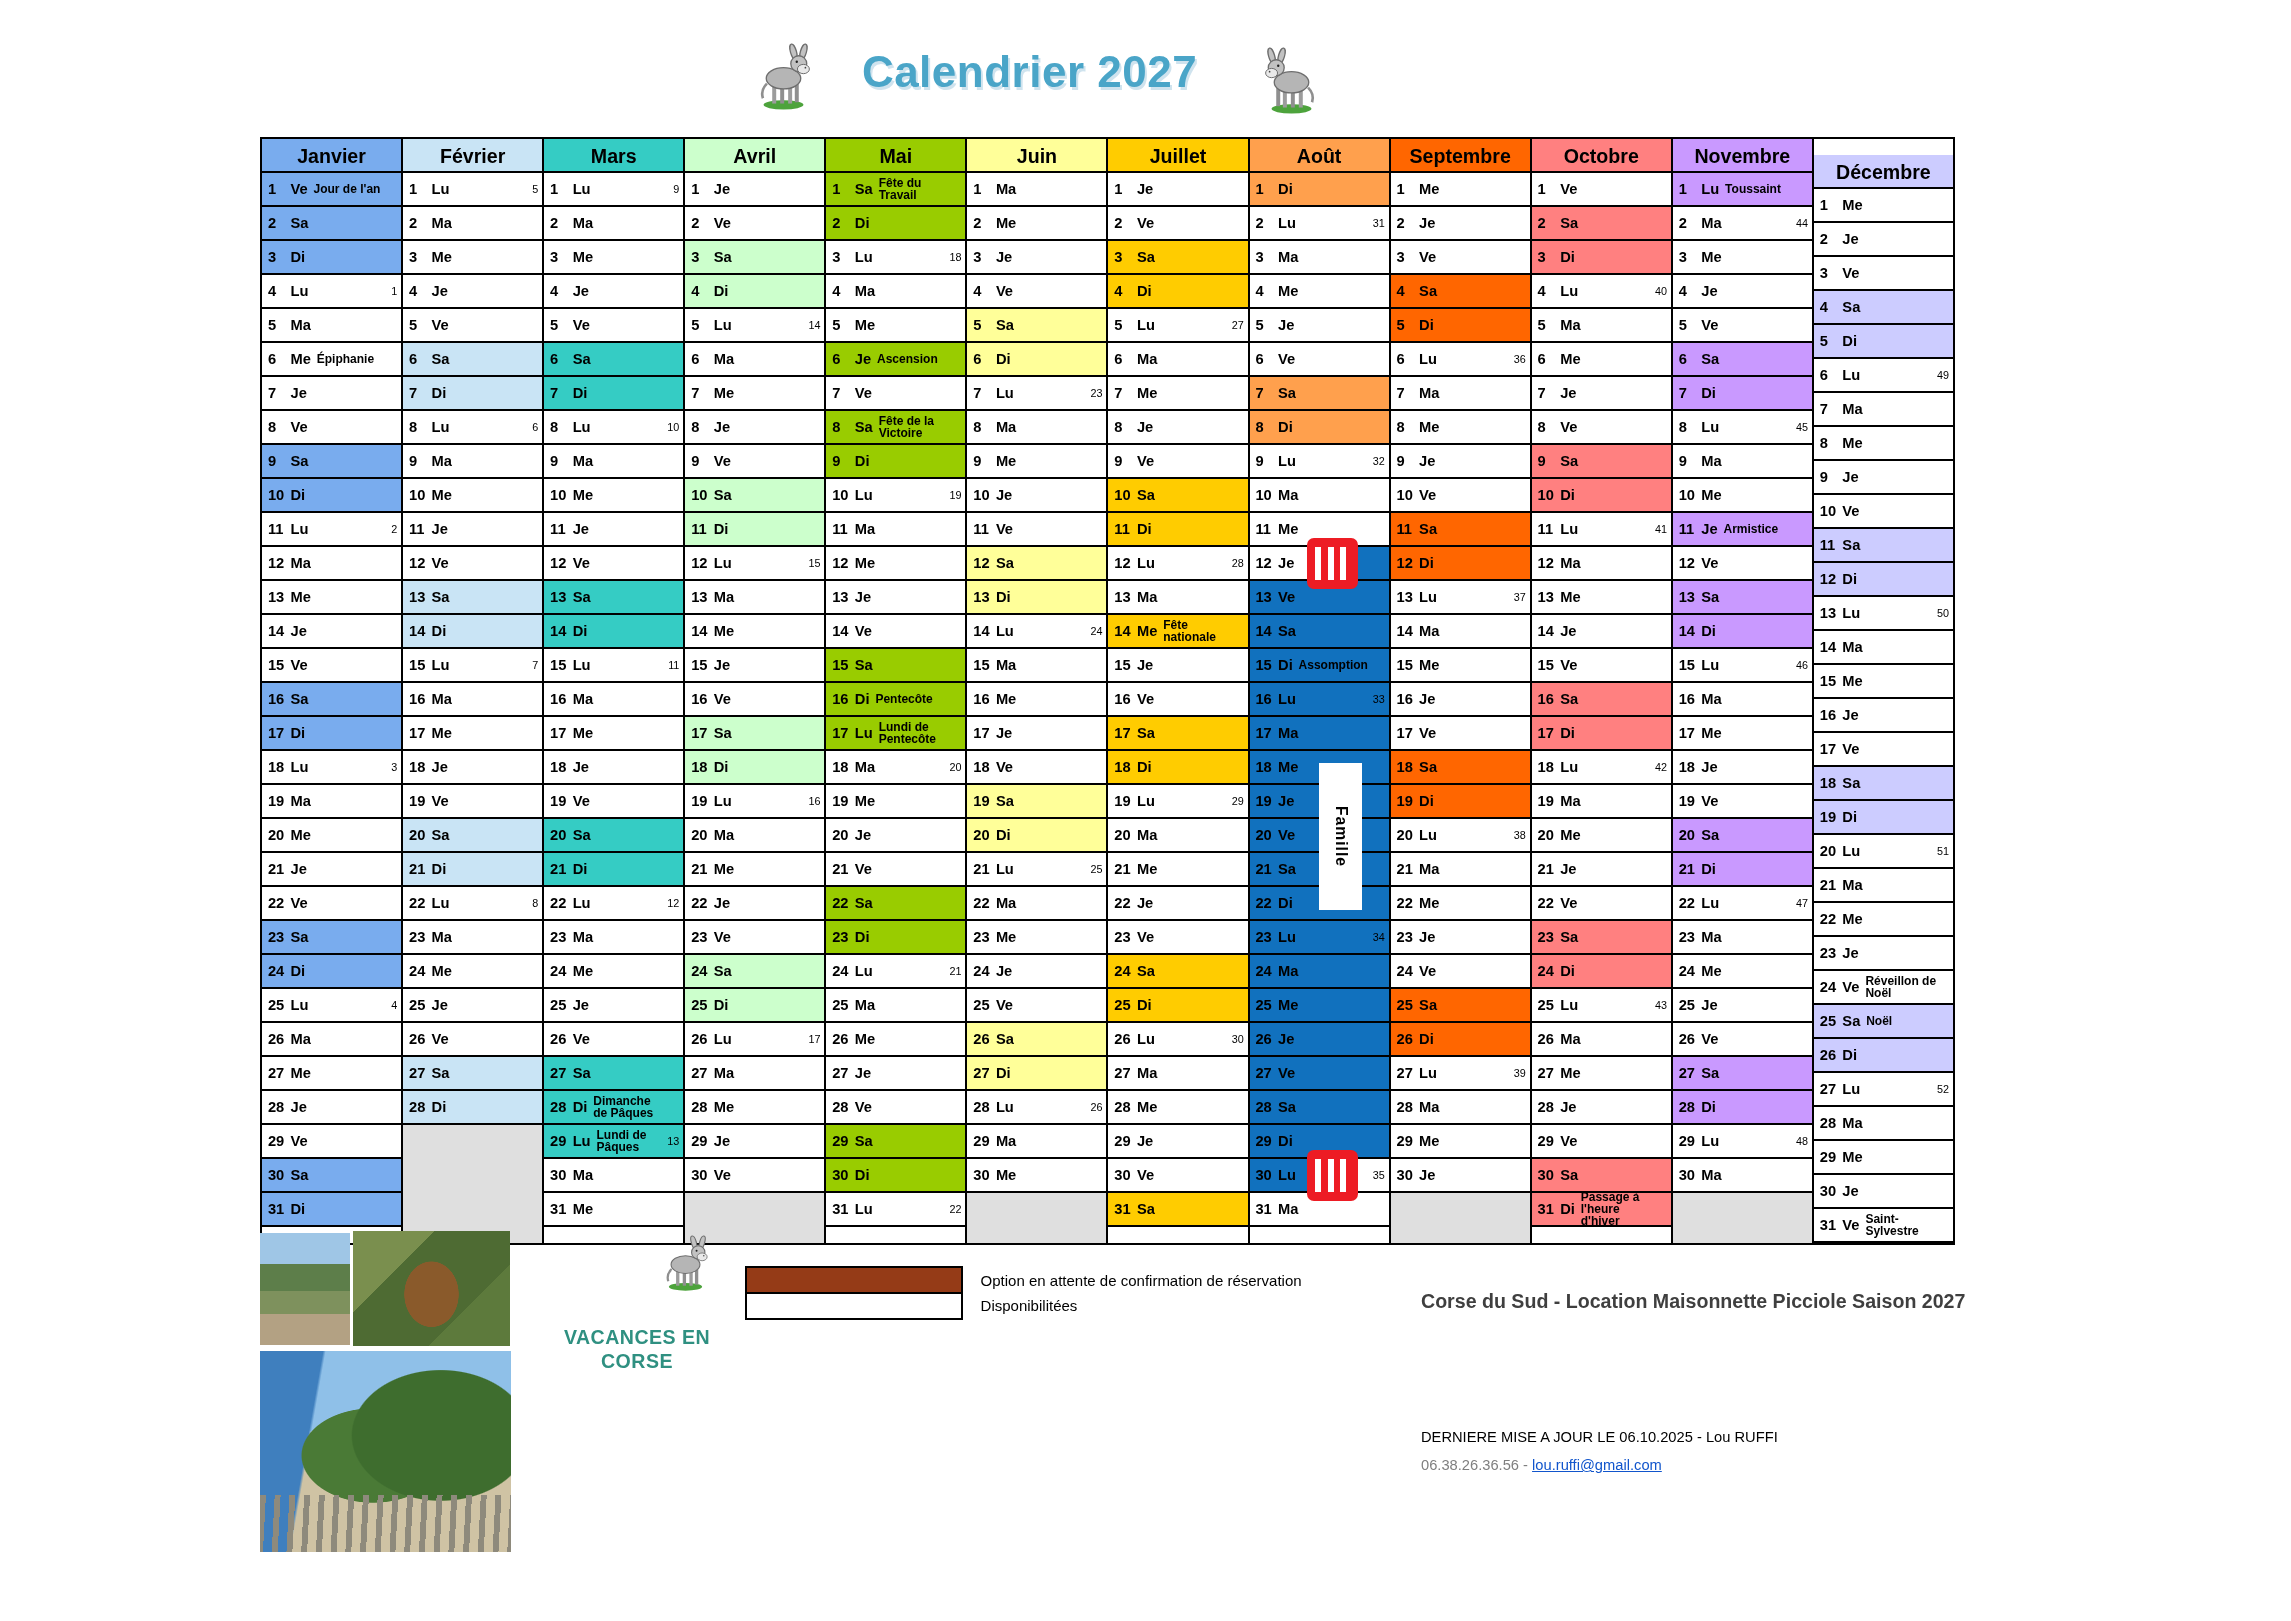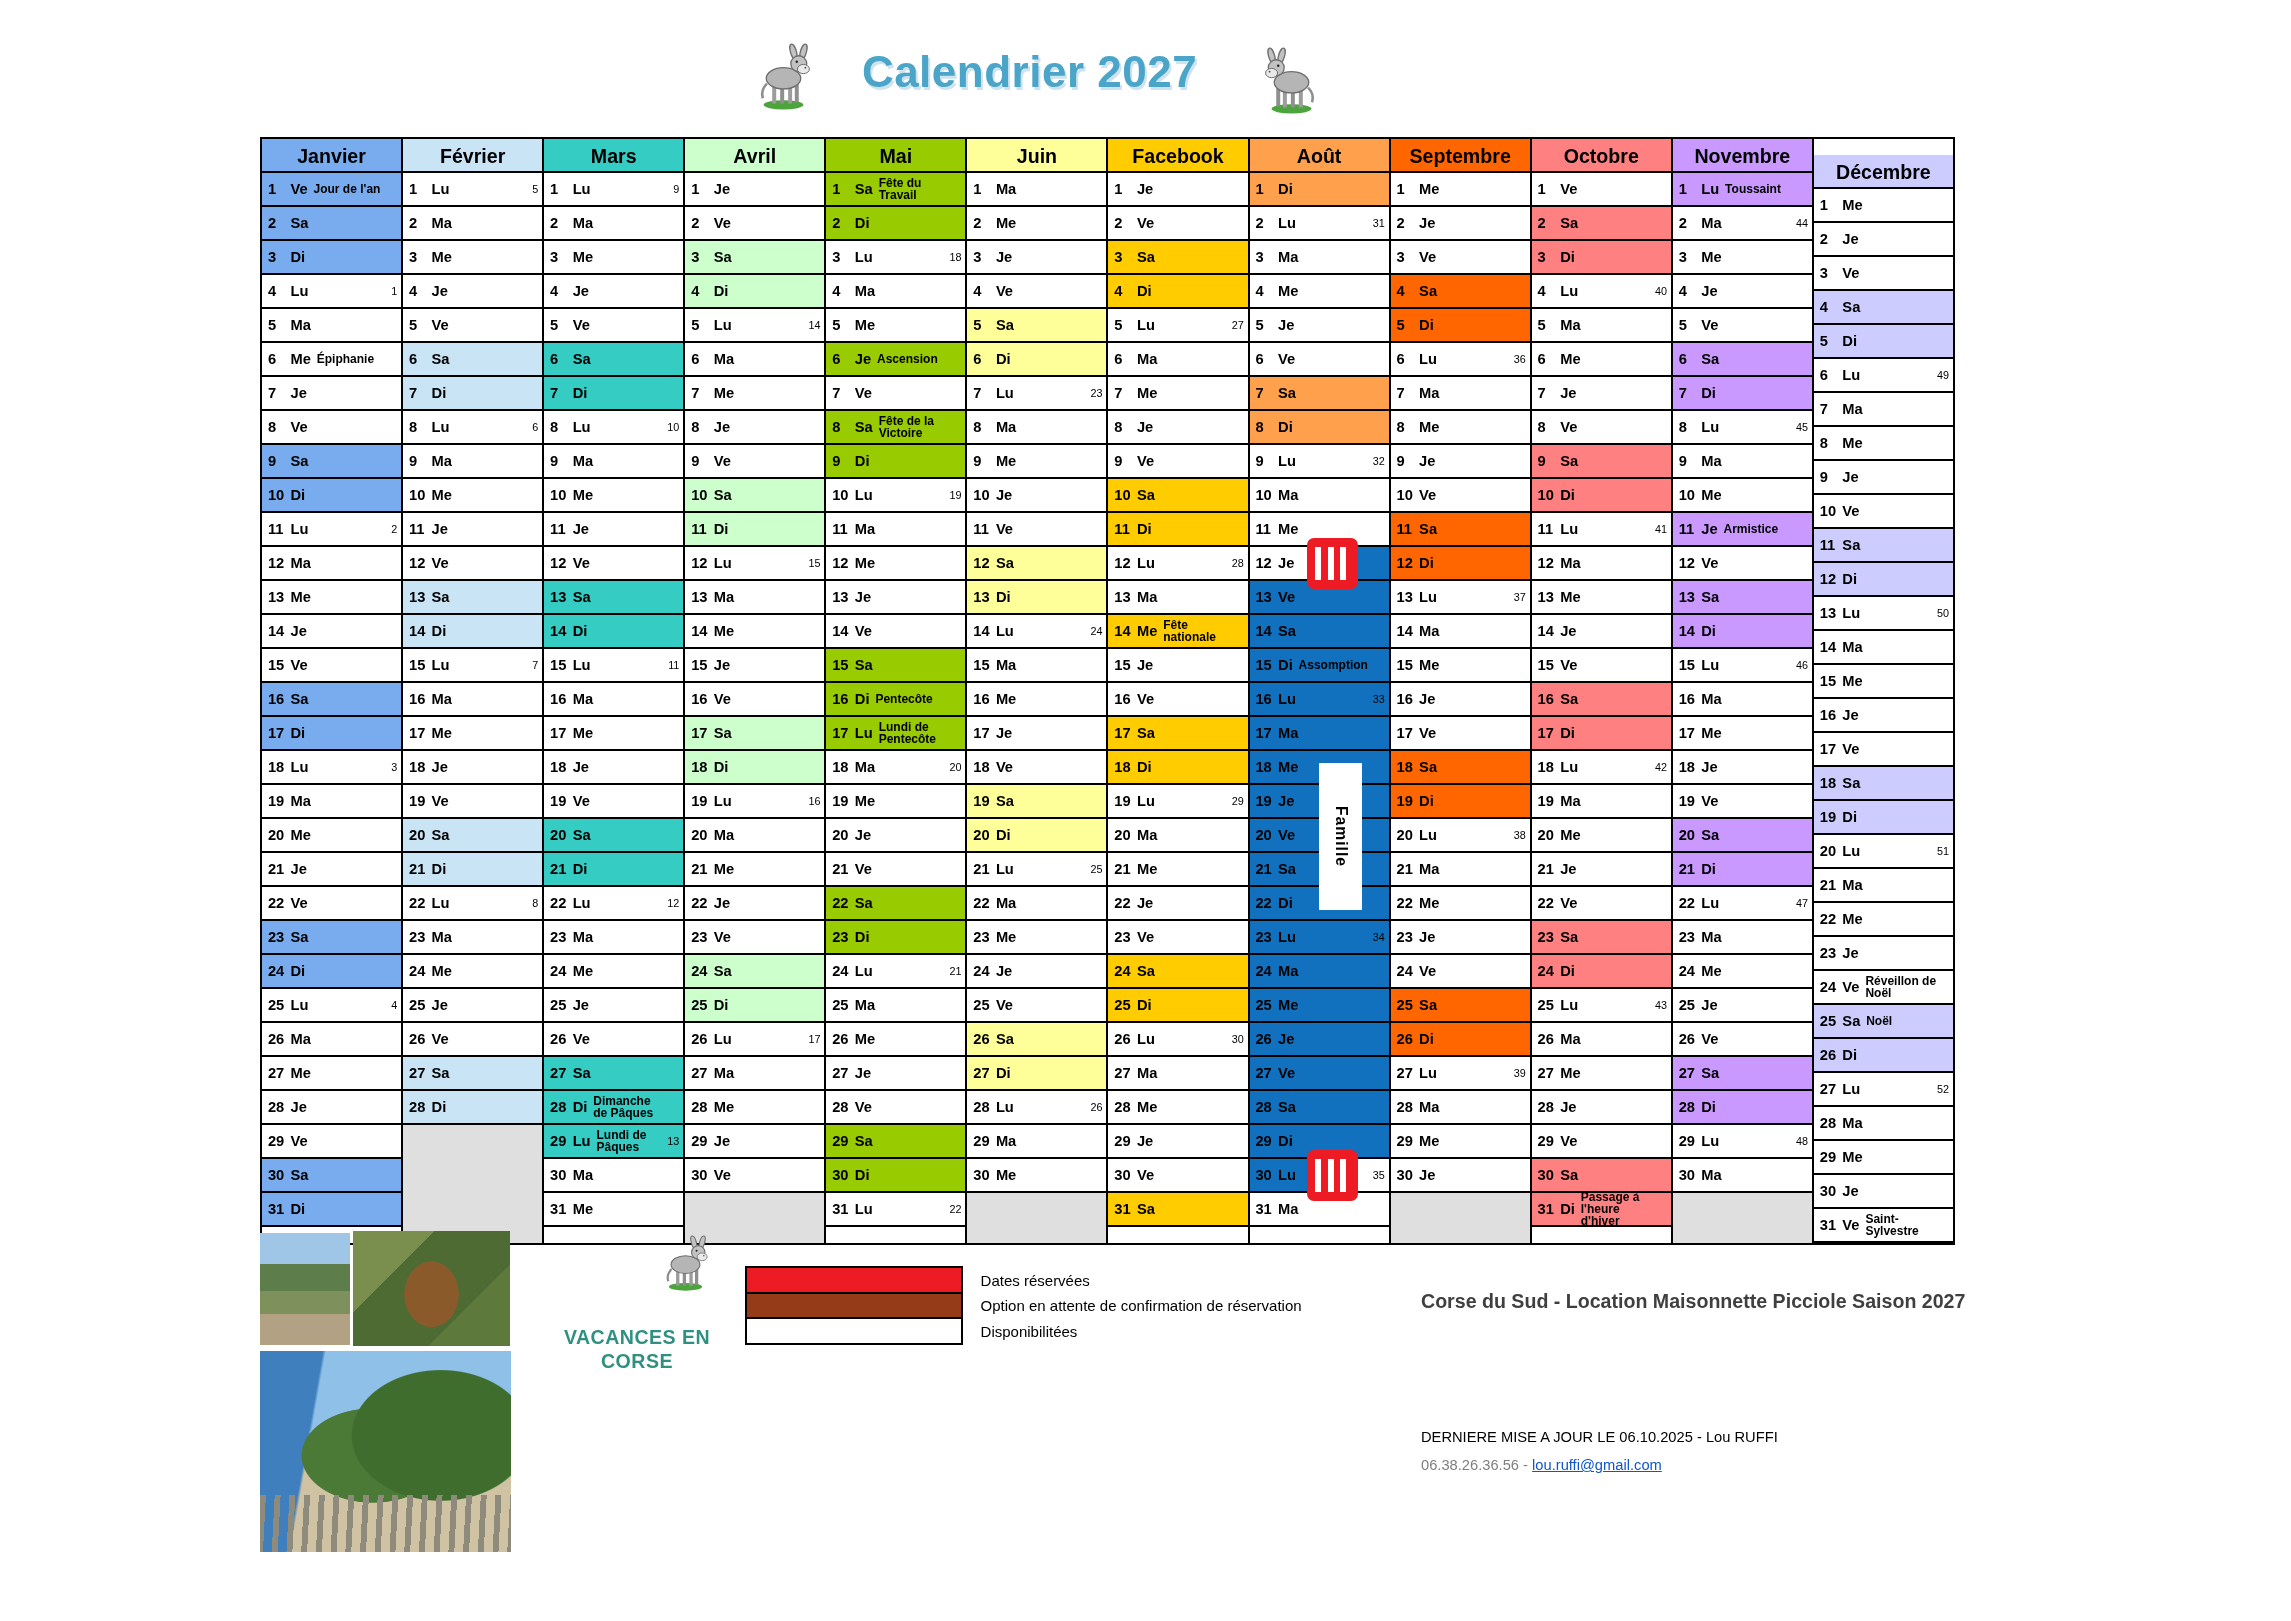--- a/index.html
+++ b/index.html
@@ -895,21 +895,21 @@
           <span class="d">29</span>
           <span class="w">Ma</span>
         </div>
         <div class="row">
           <span class="d">30</span>
           <span class="w">Me</span>
         </div>
         <div class="grey"></div>
       </div>
       <div class="month">
-        <div class="mh" style="background: rgb(255, 204, 0);">Facebook</div>
+        <div class="mh" style="background: rgb(255, 204, 0);">Juillet</div>
         <div class="row">
           <span class="d">1</span>
           <span class="w">Je</span>
         </div>
         <div class="row">
           <span class="d">2</span>
           <span class="w">Ve</span>
         </div>
         <div class="row" style="background: rgb(255, 204, 0);">
           <span class="d">3</span>
@@ -1719,24 +1719,20 @@
     <ellipse cx="85" cy="12" rx="4.5" ry="12" fill="#c2c2c2" stroke="#6e6e6e" stroke-width="2" transform="rotate(16 85 12)"></ellipse>
     <circle cx="78" cy="30" r="12" fill="#c2c2c2" stroke="#6e6e6e" stroke-width="2"></circle>
     <ellipse cx="85" cy="38" rx="9" ry="7" fill="#e9e9e9" stroke="#6e6e6e" stroke-width="1.5"></ellipse>
     <circle cx="75" cy="27" r="1.8" fill="#222"></circle>
     <circle cx="88" cy="36" r="1.3" fill="#444"></circle>
   </svg>
   <div class="logo">VACANCES EN CORSE</div>
 
   <div class="legend" id="legend">
       <div class="lrow">
-        <div class="swatch" style="background: rgb(237, 28, 36);"></div>
-        <div class="llabel">Dates réservées</div>
-      </div>
-      <div class="lrow">
         <div class="swatch" style="background: rgb(149, 59, 23);"></div>
         <div class="llabel">Option en attente de confirmation de réservation</div>
       </div>
       <div class="lrow">
         <div class="swatch" style="background: rgb(255, 255, 255);"></div>
         <div class="llabel">Disponibilitées</div>
       </div>
     </div>
 
   <div class="fr-title">Corse du Sud - Location Maisonnette Picciole Saison 2027</div>

